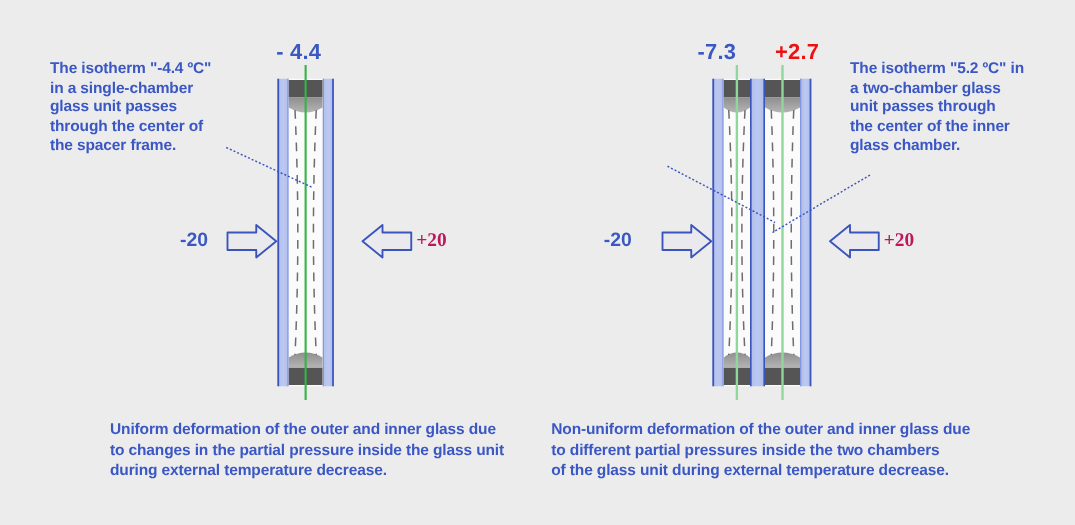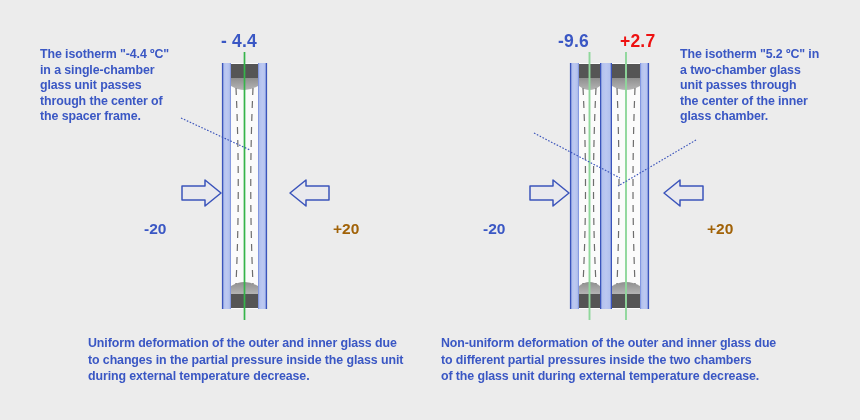--- a/index.html
+++ b/index.html
@@ -37,23 +37,22 @@
     font-weight:600;
     letter-spacing:0.2px;
     color:#3a57c4;
   }
   .temp.red{color:#ee1111;}
   .flow{
     position:absolute;
     font-size:15.5px;
     font-weight:700;
     color:#3a57c4;
-    margin-top:36px;
   }
-  .flow.red{color:#a16207;}
+  .flow.red{color:#be185d;font-family:Liberation Serif, serif;}
 </style>
 </head>
 <body>
 
 <div class="stage">
 
   <svg class="svg-layer" viewBox="0 0 860 420">
     <defs>
 
       <linearGradient id="paneGrad" x1="0" y1="0" x2="1" y2="0">
@@ -157,21 +156,21 @@
 
 
   <div class="note" style="left:680px;top:47px;width:172px;">The isotherm "5.2 ºC" in
 a two-chamber glass
 unit passes through
 the center of the inner
 glass chamber.</div>
 
   <div class="temp" style="left:221px;top:31px;">- 4.4</div>
 
-  <div class="temp" style="left:558px;top:31px;">-9.6</div>
+  <div class="temp" style="left:558px;top:31px;">-7.3</div>
 
   <div class="temp red" style="left:620px;top:31px;">+2.7</div>
 
   <div class="flow" style="left:144px;top:184px;">-20</div>
 
   <div class="flow red" style="left:333px;top:184px;">+20</div>
 
   <div class="flow" style="left:483px;top:184px;">-20</div>
 
   <div class="flow red" style="left:707px;top:184px;">+20</div>

